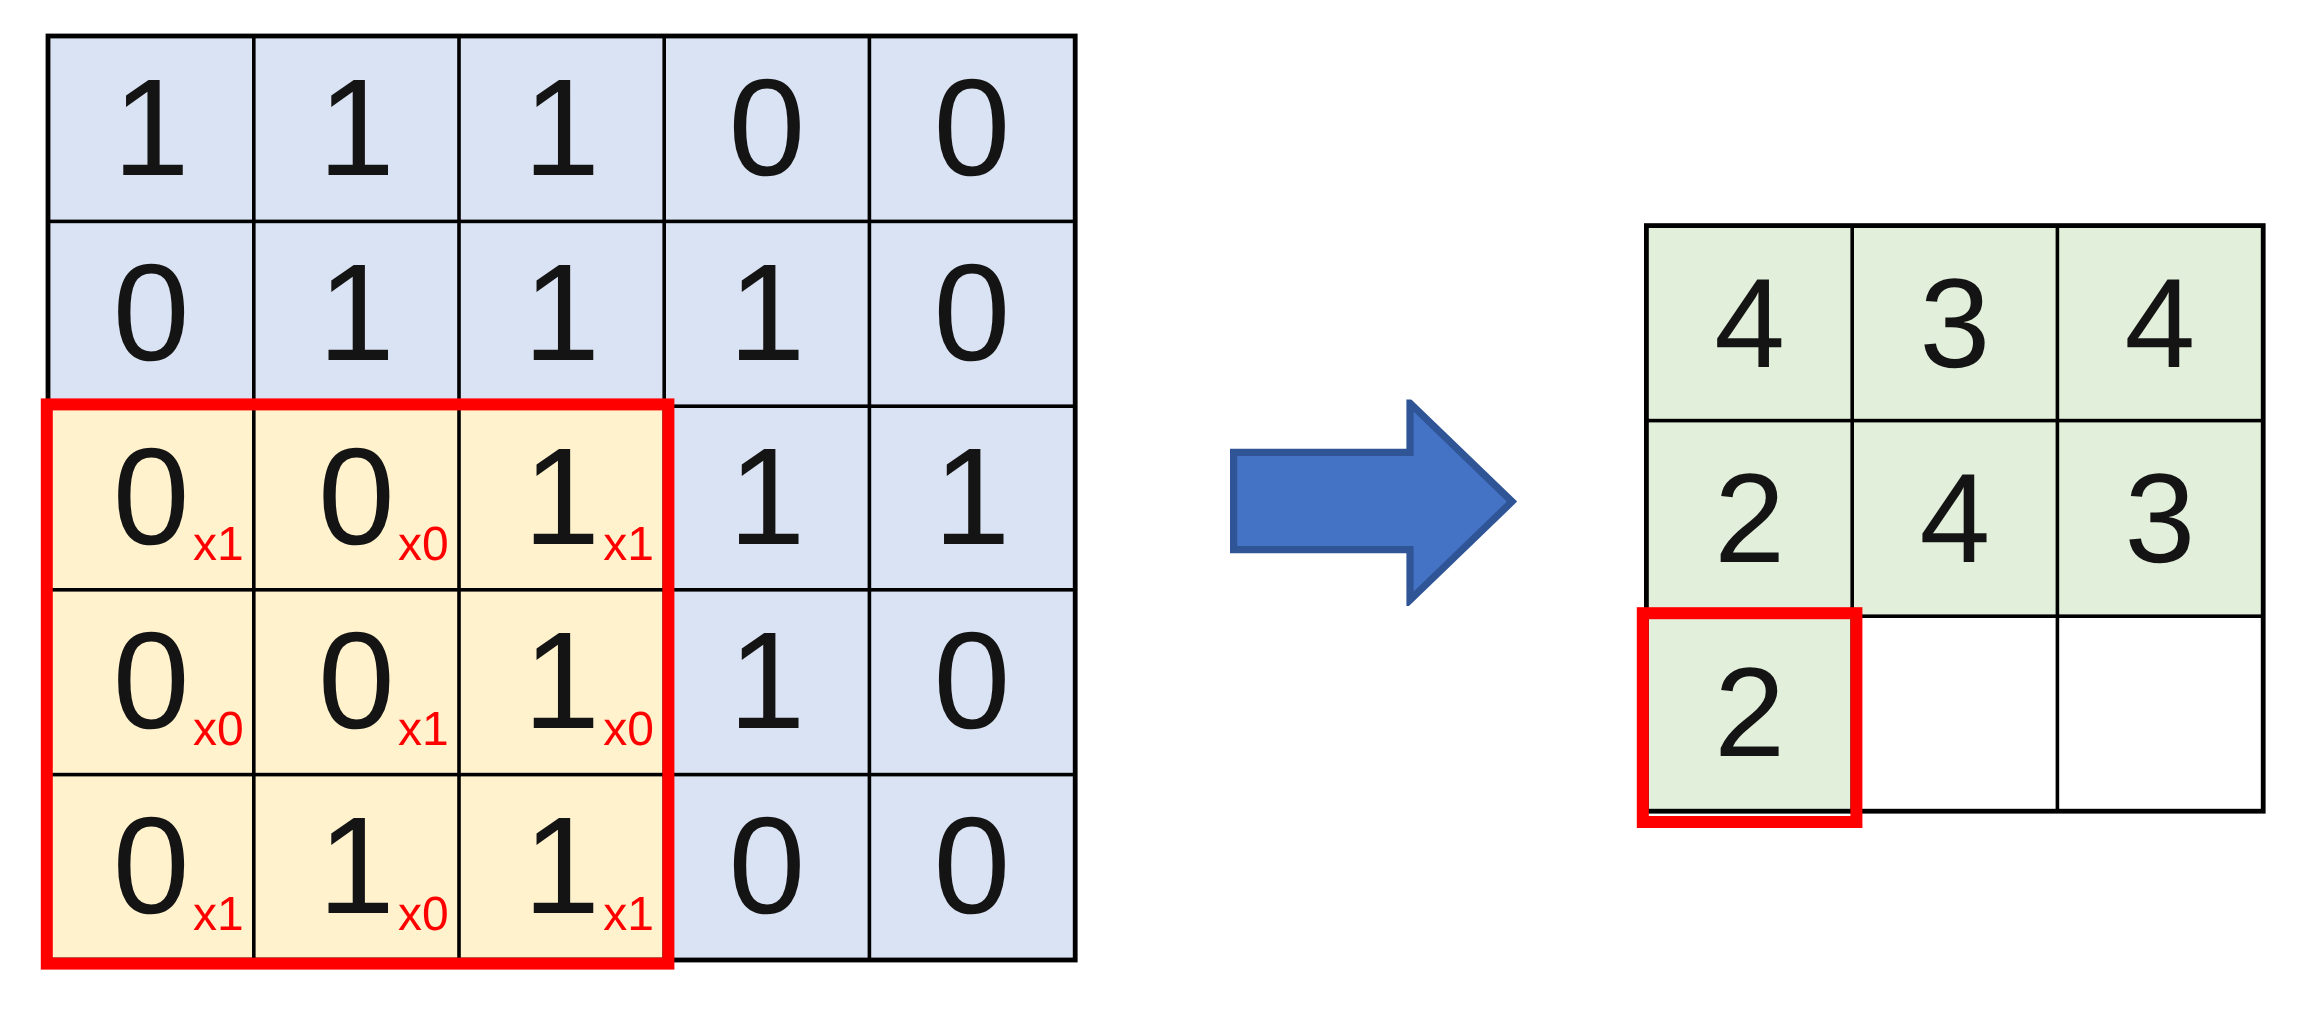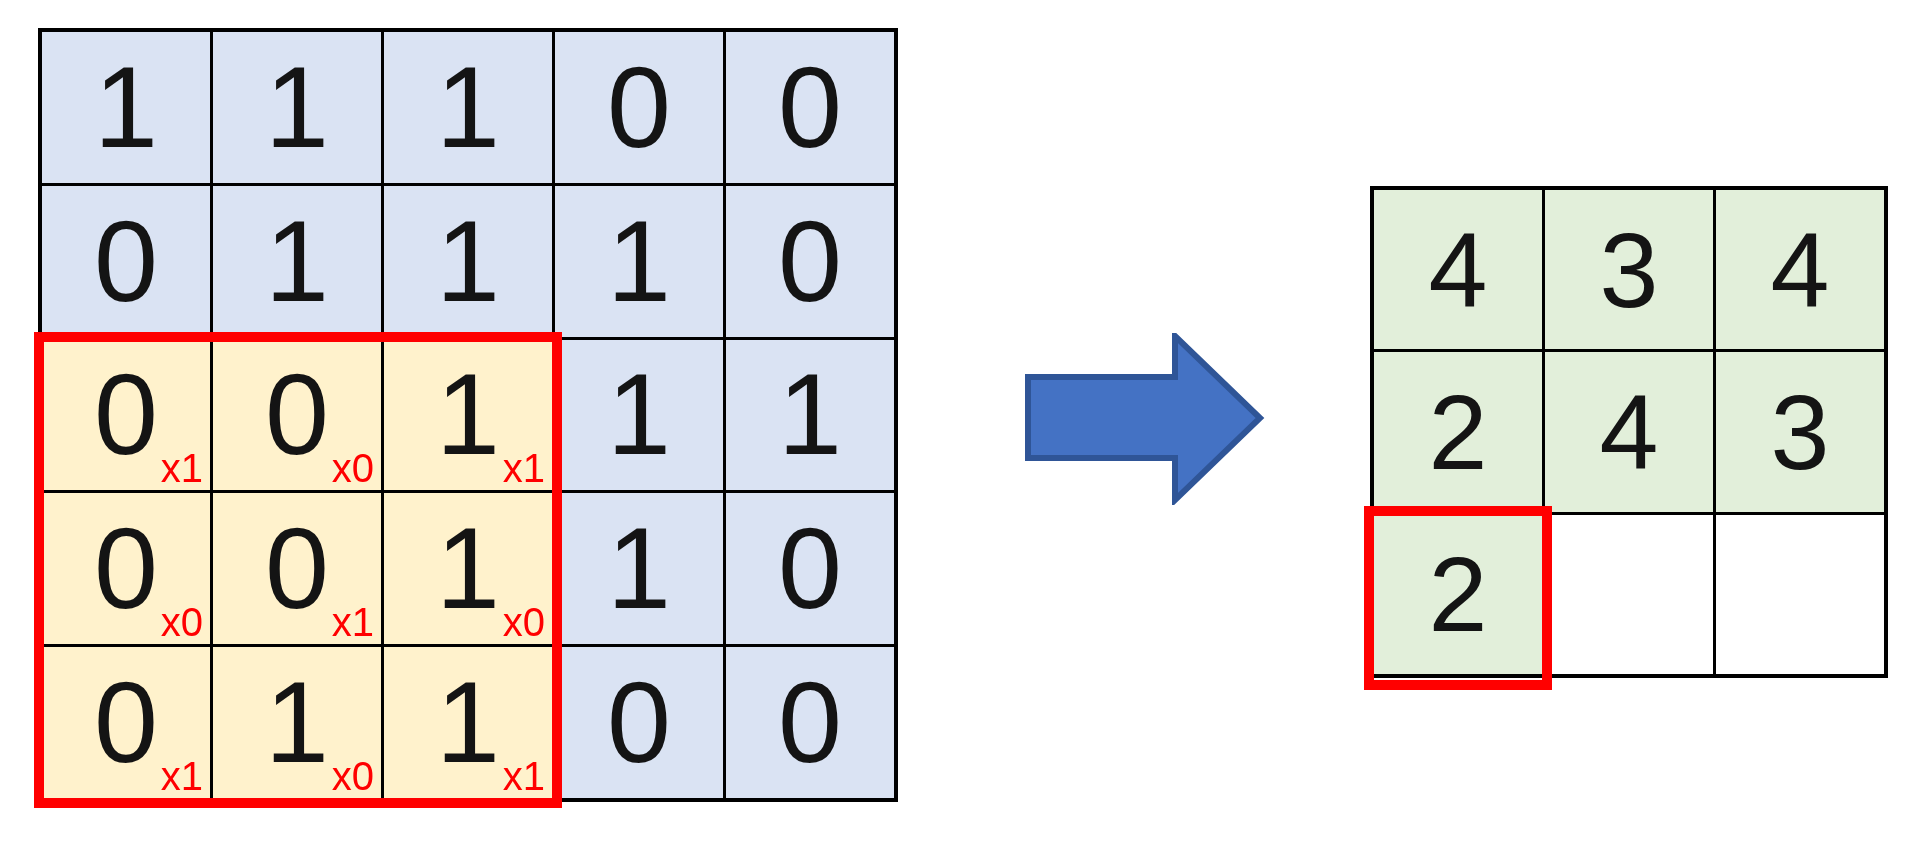--- a/index.html
+++ b/index.html
@@ -12,21 +12,21 @@
     grid-template-columns:repeat(5,1fr);grid-template-rows:repeat(5,1fr);}
   #outputGrid{left:1370px;top:186px;width:518px;height:492px;
     grid-template-columns:repeat(3,1fr);grid-template-rows:repeat(3,1fr);}
   .c{position:relative;display:flex;align-items:center;justify-content:center;}
   .c.blue{background:var(--input-cell-bg);}
   .c.gold{background:var(--kernel-window-bg);}
   .c.green{background:var(--output-cell-bg);}
   .c.white{background:#ffffff;}
   .v{font-size:115px;line-height:1;color:#141414;}
   #outputGrid .v{font-size:106px;}
-  .sub{position:absolute;right:7px;bottom:2px;font-size:40px;line-height:1;color:var(--highlight-border);}
+  .sub{position:absolute;right:7px;bottom:16px;font-size:40px;line-height:1;color:var(--highlight-border);}
   .outline{position:absolute;border:10px solid var(--highlight-border);box-sizing:border-box;pointer-events:none;background:transparent;}
   #kernelWindow{left:34px;top:332px;width:528px;height:476px;}
   #outputHighlight{left:1364px;top:506px;width:188px;height:184px;}
   .arrow-svg{position:absolute;left:1025px;top:333px;width:240px;height:172px;}
 </style>
 </head>
 <body>
 
 <div class="stage">
 

